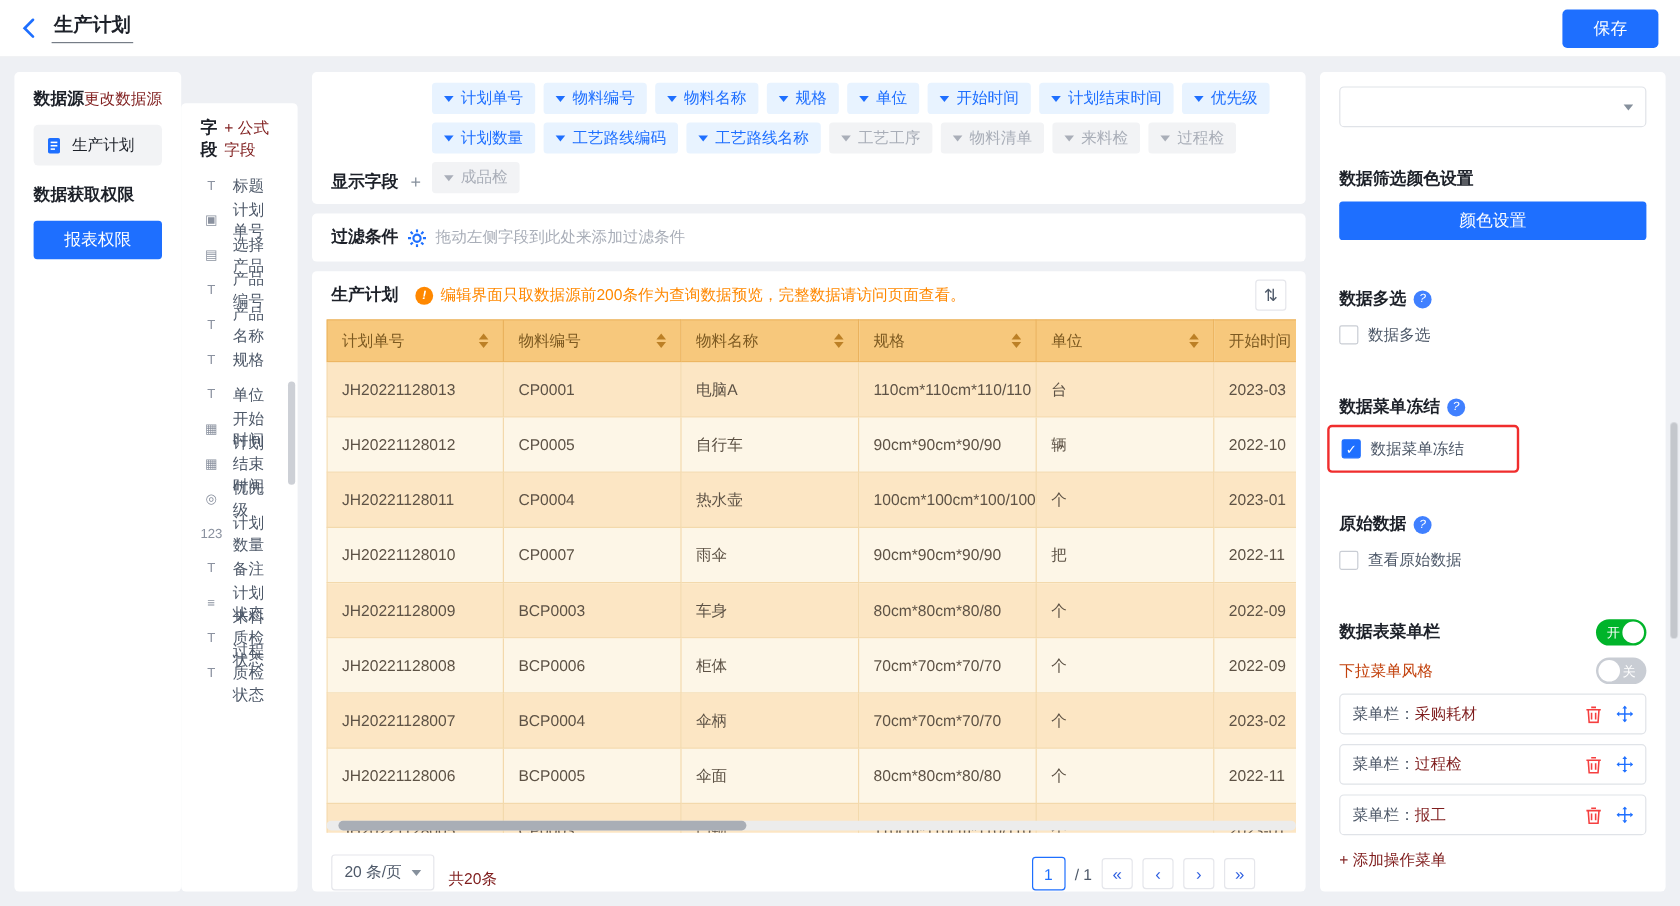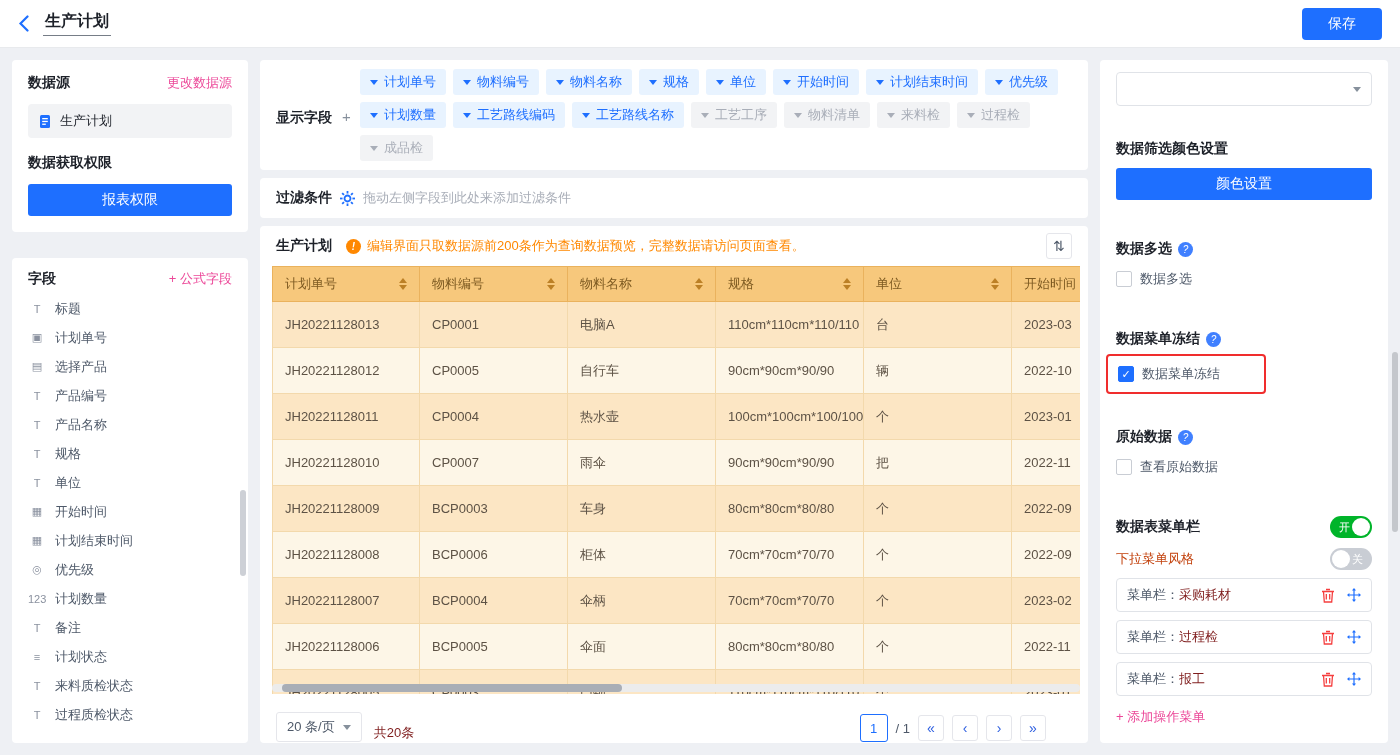--- a/index.html
+++ b/index.html
@@ -7,39 +7,39 @@
   font-family:"Liberation Sans","DejaVu Sans",sans-serif;color:#1d2129;font-size:13px}
 
 .topbar{height:48px;background:#fff;border-bottom:1px solid #e8eaed;display:flex;align-items:center;padding:0 18px}
 .back-btn{display:flex;align-items:center;margin-right:14px;cursor:pointer}
 .page-title{font-size:16px;font-weight:bold;border-bottom:1px solid #767d87;padding:0 2px 3px;cursor:text}
 .save-btn{margin-left:auto;width:80px;height:32px;background:#1e6fff;color:#fff;border:none;border-radius:4px;font-size:14px;cursor:pointer}
 
 .content{display:flex;gap:12px;padding:12px;height:707px}
 .card{background:#fff;border-radius:4px}
 
-.left{width:236px;flex:none;display:flex;flex-direction:column}
+.left{width:236px;flex:none;display:flex;flex-direction:row}
 .ds-card{padding:14px 16px 16px}
 .card-head{display:flex;align-items:center;justify-content:space-between}
 .sec-title{font-size:14px;font-weight:bold;color:#1d2129}
-.link{color:#ec4899;font-size:13px;cursor:pointer;text-decoration:none}
+.link{color:#7f1d1d;font-size:13px;cursor:pointer;text-decoration:none}
 .ds-item{margin-top:12px;background:#f2f3f5;border-radius:4px;height:34px;display:flex;align-items:center;gap:8px;padding:0 10px;cursor:pointer}
 .perm-title{margin-top:16px}
 .primary-btn{display:block;width:100%;height:32px;background:#1e6fff;color:#fff;border:none;border-radius:3px;font-size:14px;cursor:pointer}
 .ds-card .primary-btn{margin-top:12px}
 .fields-card{margin-top:26px;flex:1;padding:12px 16px;position:relative;overflow:hidden}
 .field-list{margin-top:6px}
 .field-row{height:29px;display:flex;align-items:center;gap:9px;color:#4e5969;cursor:grab}
 .f-ic{width:18px;flex:none;text-align:center;color:#8a919f;font-size:11px;overflow:hidden}
 .scroll-v{position:absolute;width:6px;border-radius:3px;background:#cdd0d6;cursor:grab}
 .left-sb{right:2px;top:232px;height:86px}
 
 .center{flex:1;min-width:0;display:flex;flex-direction:column}
 .chips-card{padding:9px 16px;display:flex}
-.df-label-box{width:84px;flex:none;display:flex;gap:10px;align-items:center;padding-top:5px}
+.df-label-box{width:84px;flex:none;display:flex;gap:10px;align-items:flex-end;padding-top:5px}
 .df-add{color:#86909c;font-size:15px;cursor:pointer;line-height:1.1}
 .chip-flow{flex:1;display:flex;flex-wrap:wrap;gap:7px}
 .chip{display:inline-flex;align-items:center;gap:6px;background:#e8f3ff;color:#1e6fff;border-radius:3px;padding:4px 10px;cursor:pointer;white-space:nowrap}
 .chip .tri{width:0;height:0;border-left:4px solid transparent;border-right:4px solid transparent;border-top:5px solid #1e6fff}
 .chip.off{background:#f2f3f5;color:#a9aeb8}
 .chip.off .tri{border-top-color:#a9aeb8}
 .filter-card{margin-top:8px;height:40px;flex:none;display:flex;align-items:center;gap:8px;padding:0 16px}
 .hint{color:#a9aeb8}
 .table-card{margin-top:8px;flex:1;display:flex;flex-direction:column;overflow:hidden}
 .tbl-head{height:40px;flex:none;display:flex;align-items:center;gap:14px;padding:0 16px}

